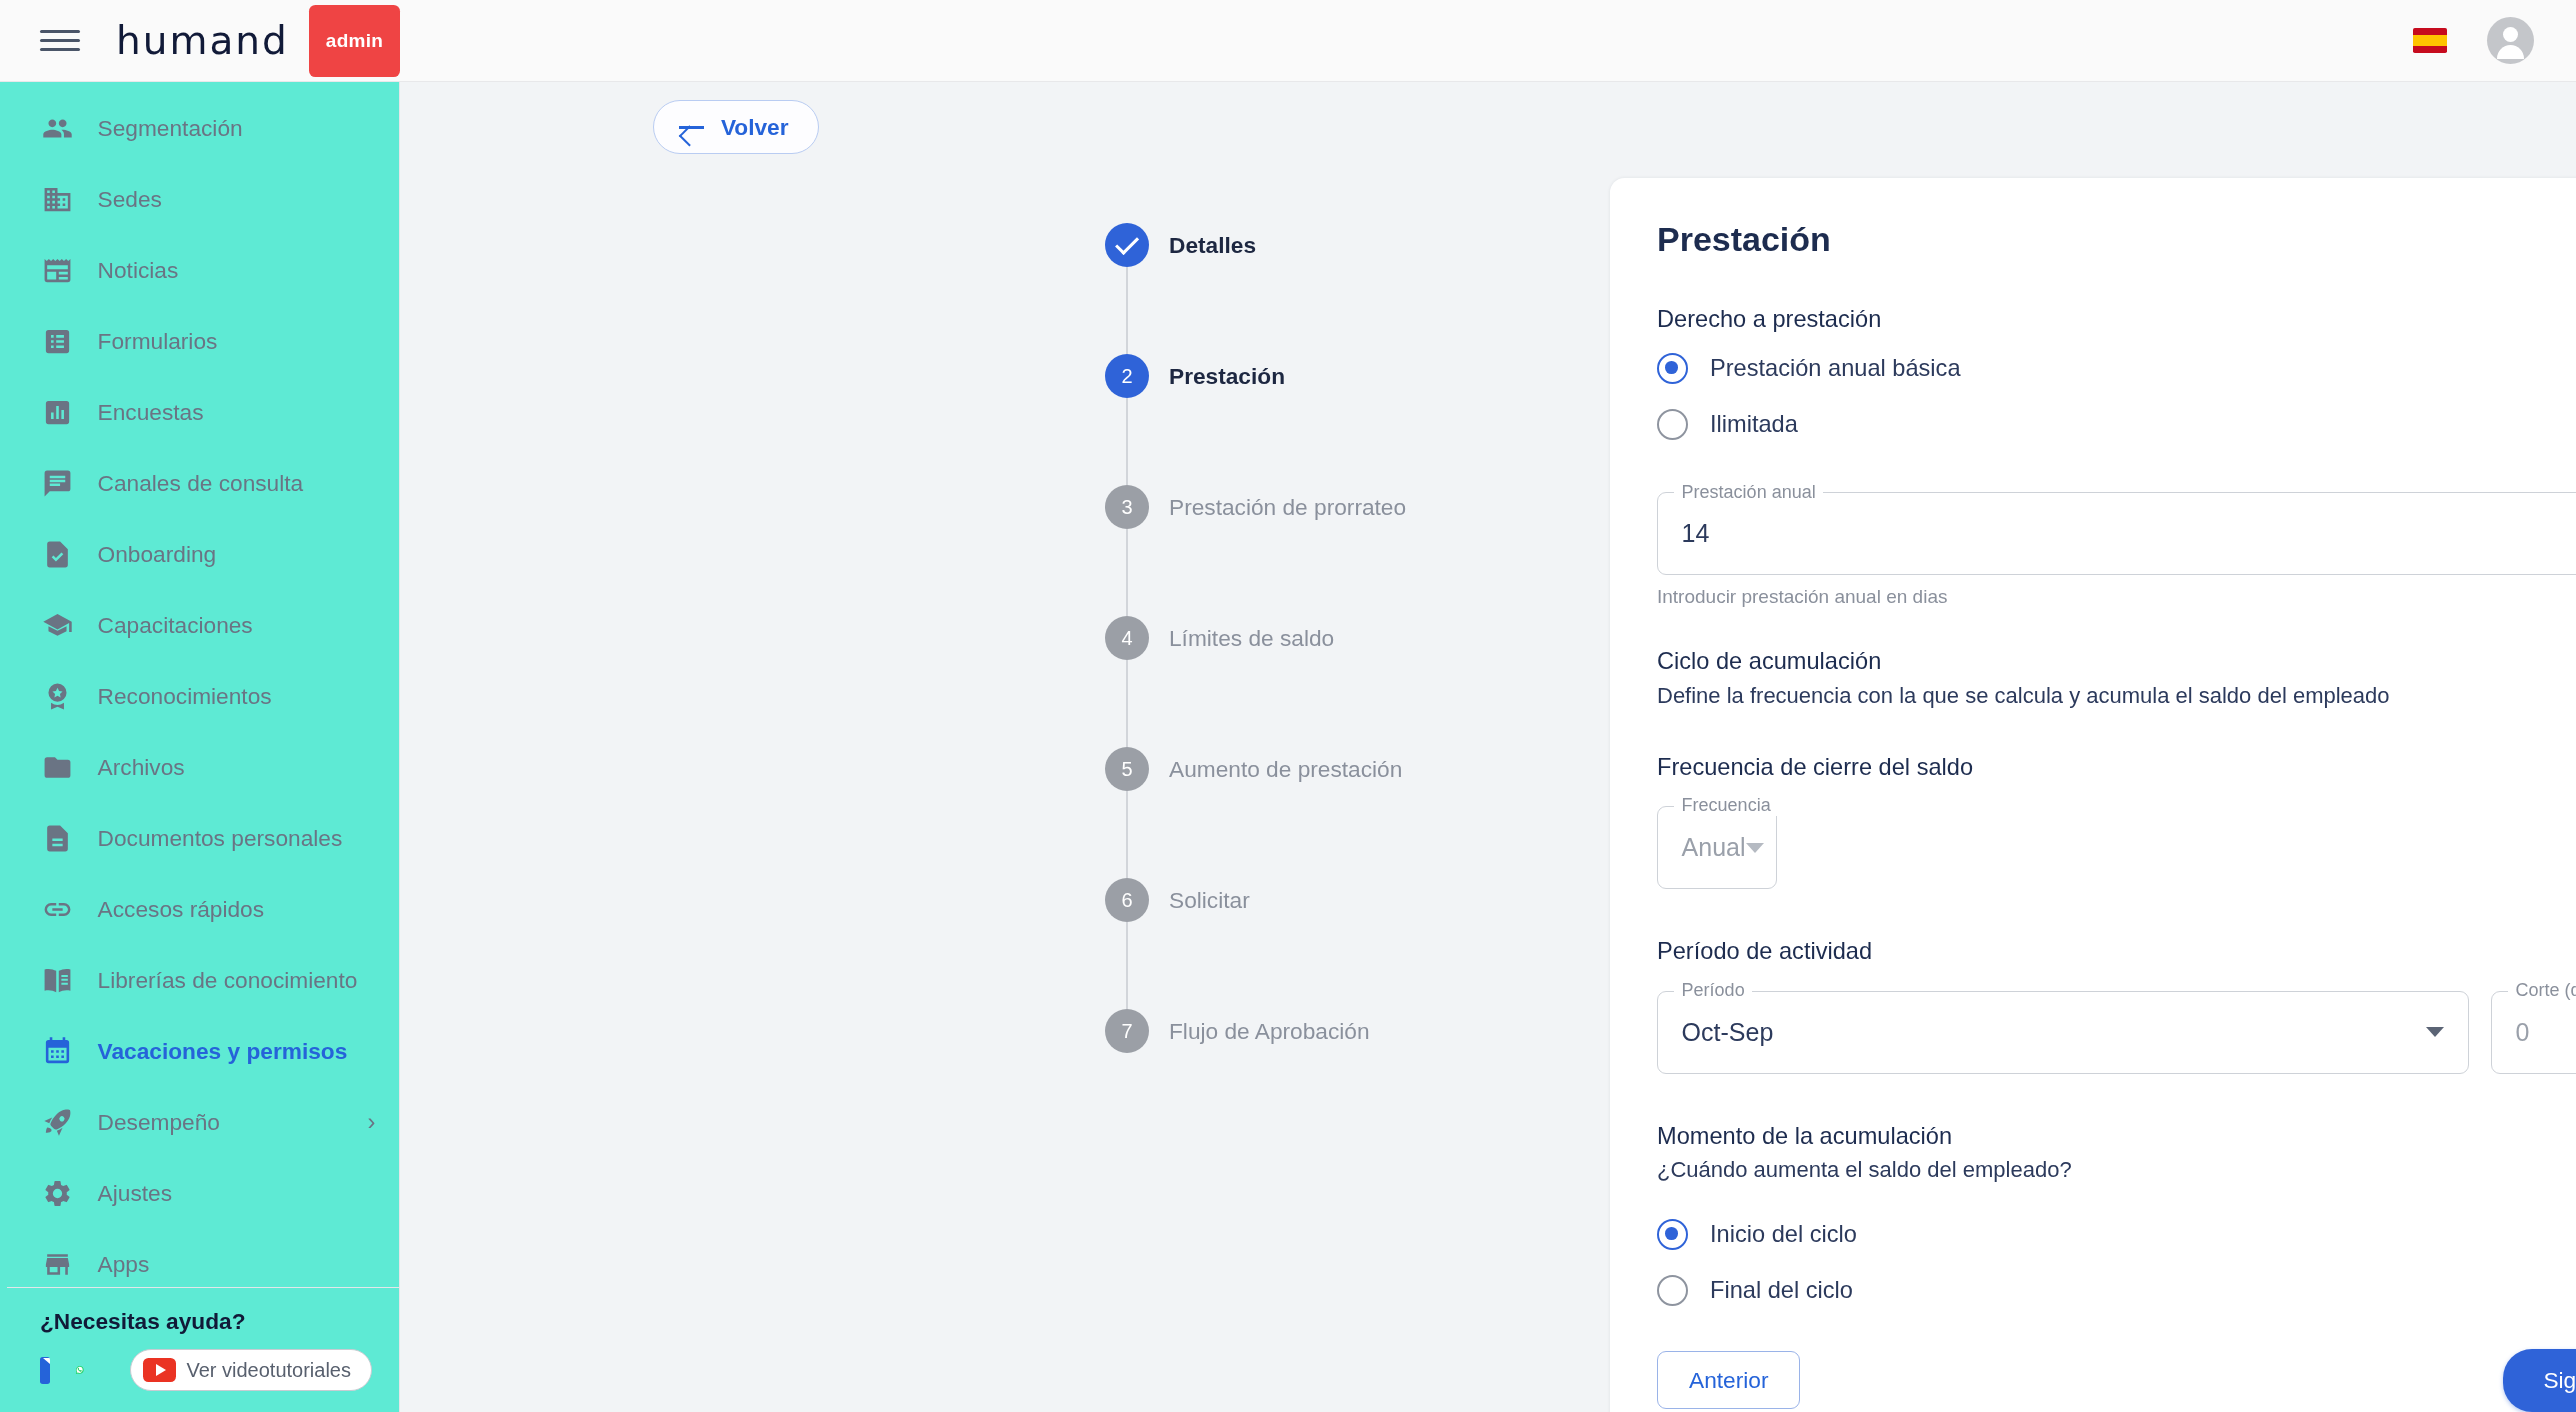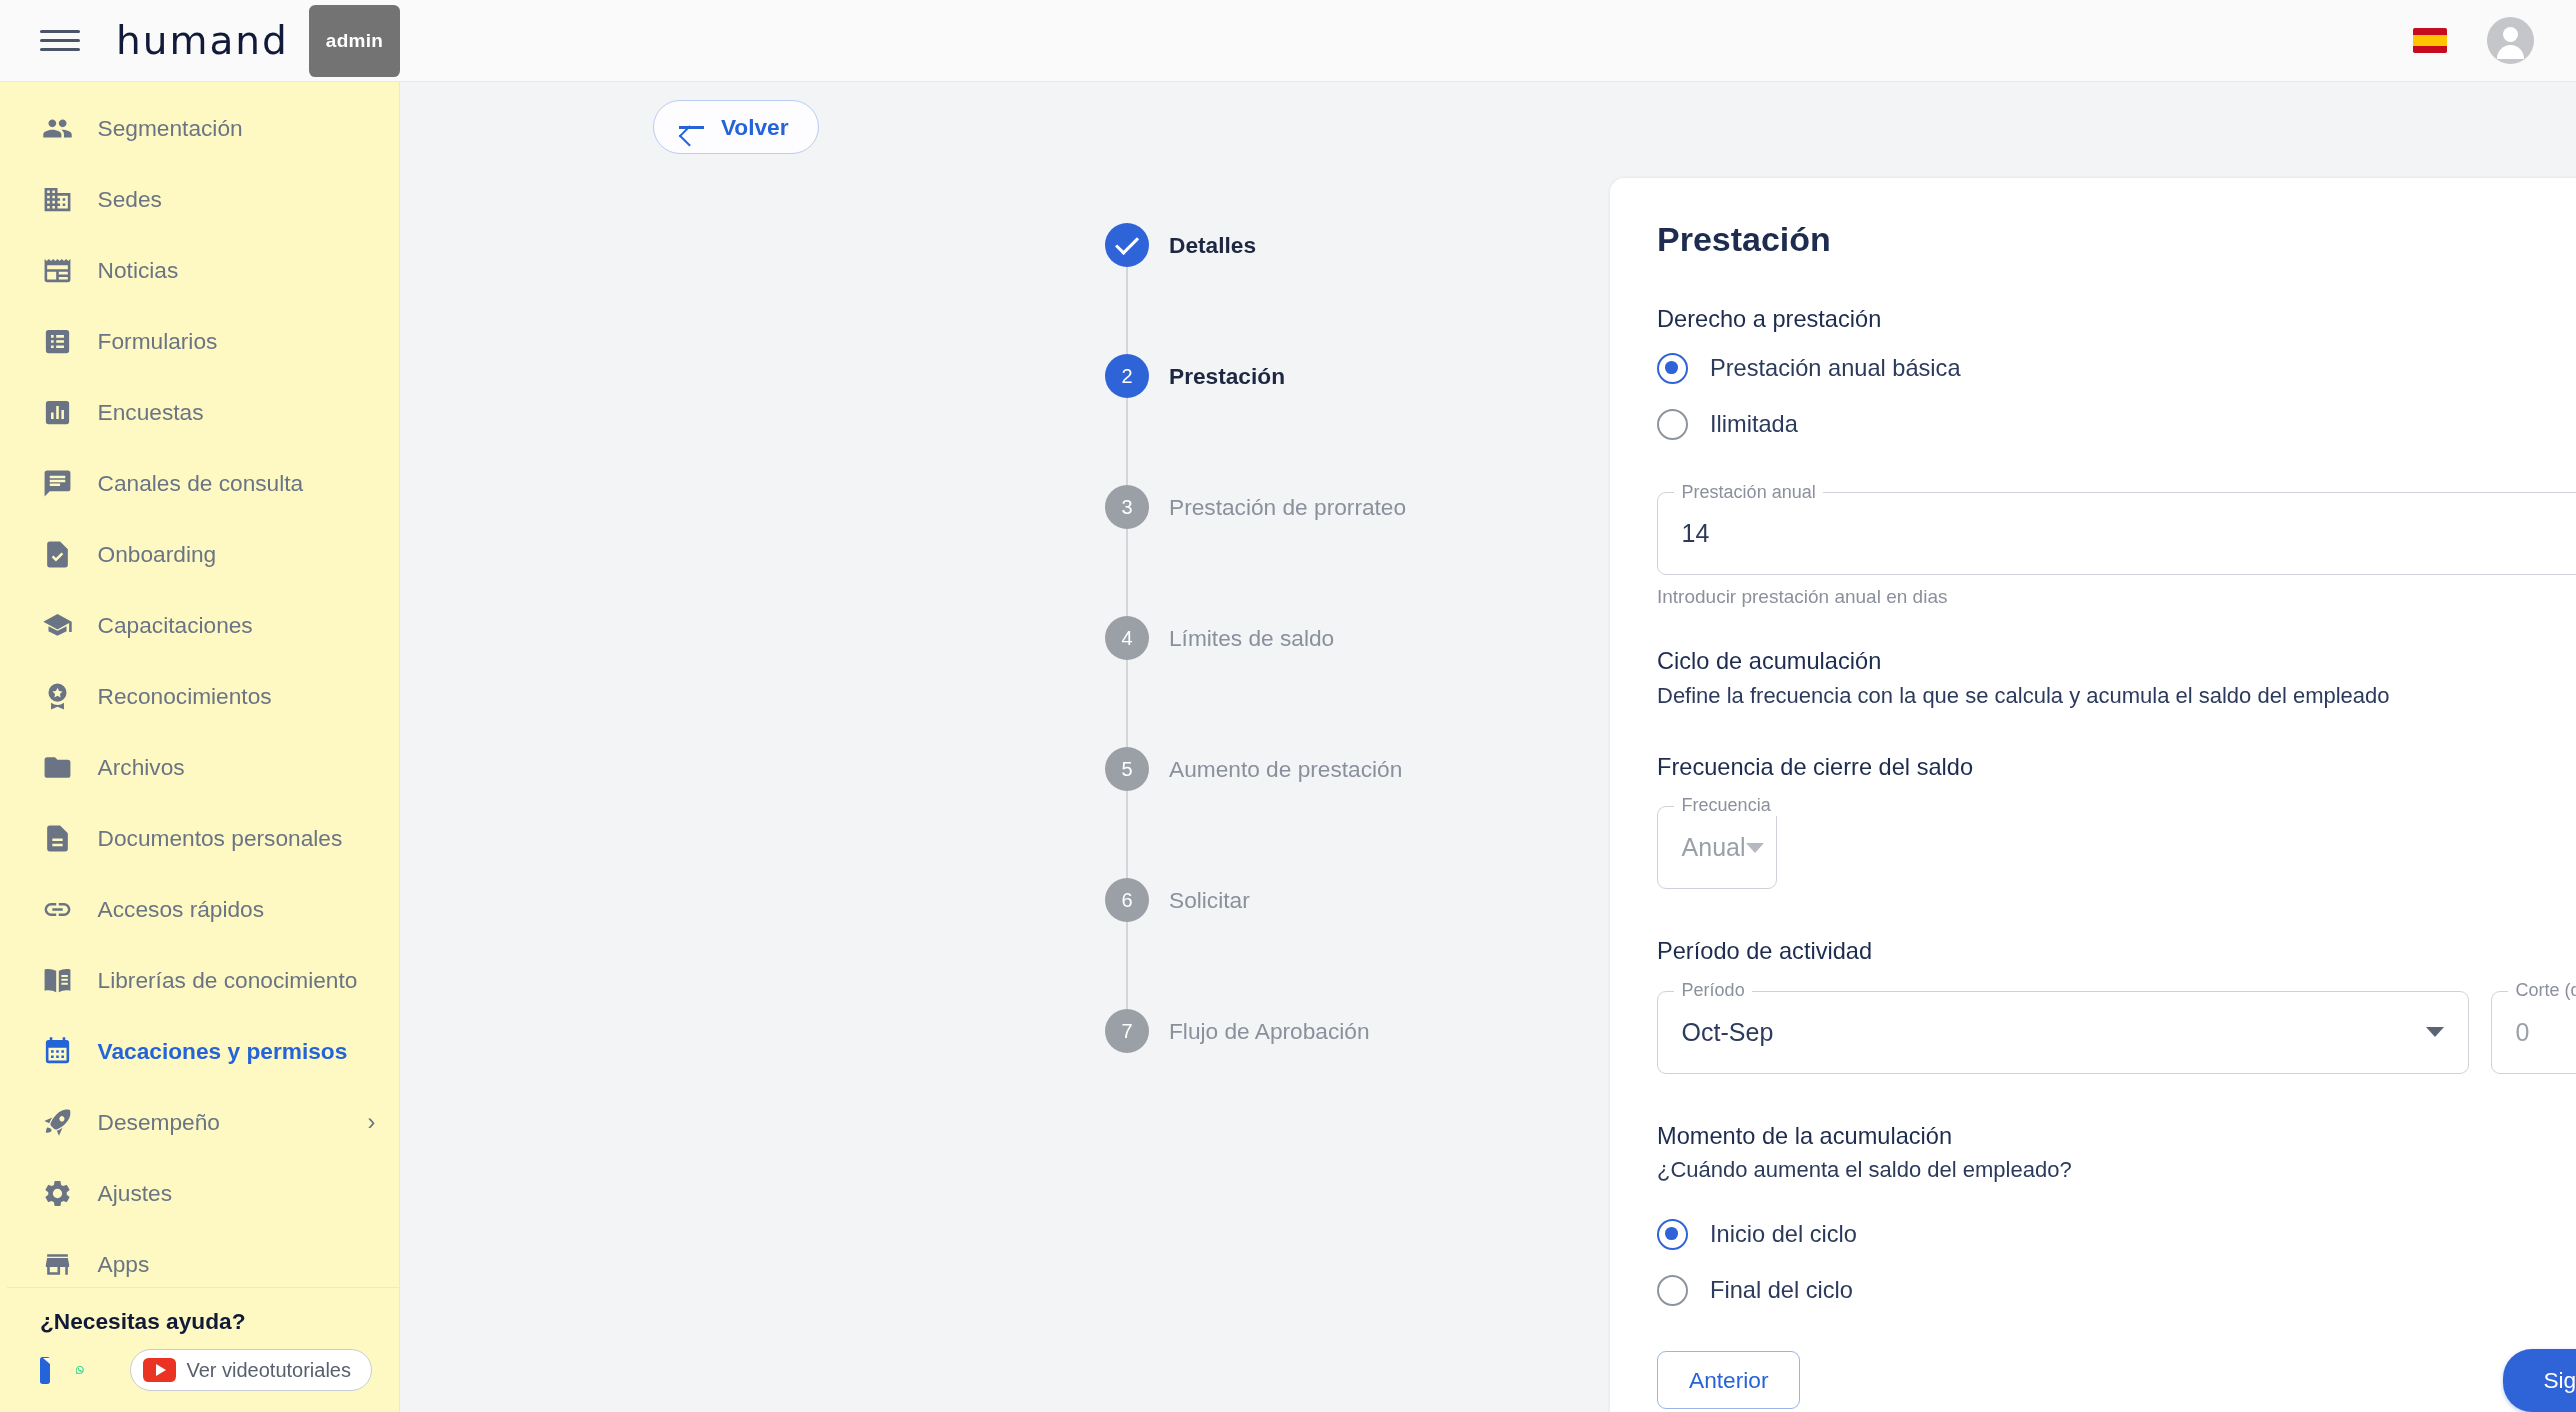--- a/index.html
+++ b/index.html
@@ -24,21 +24,21 @@
     display: flex; flex-direction: column; justify-content: center; gap: 6.3px;
     cursor: pointer;
   }
   .hamburger span { display:block; height: 2.7px; background: #4a5568; border-radius: 1.8px; }
   .brand-wrap { display: flex; align-items: center; gap: 20px; margin-left: 36px; }
   .brand-logo {
     font-size: 39px; letter-spacing: 2px; color: #111a38; font-weight: 400;
     font-family: "DejaVu Sans", sans-serif;
   }
   .brand-badge {
-    background: #737373; color: #fff; font-size: 19px; font-weight: 700;
+    background: #ef4444; color: #fff; font-size: 19px; font-weight: 700;
     padding: 25px 17px; border-radius: 6.3px; letter-spacing: 0.3px;
   }
   .topbar-right {
     margin-left: auto; margin-right: 42px; display: flex; align-items: center; gap: 40px;
   }
   .flag-icon { width: 34px; height: 24.5px; border-radius: 1.8px; overflow: hidden; display:block; cursor:pointer;}
   .flag-icon .band-r { height: 6.3px; background: #c60b1e; }
   .flag-icon .band-y { height: 11.8px; background: #ffc400; }
   .avatar-icon {
     width: 47px; height: 47px; border-radius: 50%; background: #c4c6ca;
@@ -49,21 +49,21 @@
     background: #fff; left: 16px; top: 10px;
   }
   .avatar-icon::after {
     content:""; position: absolute; width: 27px; height: 13.6px; border-radius: 13.6px 13.6px 0 0;
     background: #fff; left: 10px; top: 28px;
   }
 
   
   .sidebar {
     position: absolute; top: 82px; left: 0; width: 400px; height: 1331px;
-    background: #fef9c3; border-right: 0.9px solid #e4e6e9;
+    background: #5eead4; border-right: 0.9px solid #e4e6e9;
     display: flex; flex-direction: column;
   }
   .sidebar-nav { flex: 1; padding-top: 11px; overflow: hidden; }
   .nav-item {
     display: flex; align-items: center; height: 71px; padding-left: 40px; padding-right: 23.6px;
     cursor: pointer; color: #6a7484; font-size: 22.7px;
   }
   .nav-item .nav-icon { width: 34px; height: 34px; flex: 0 0 34px; margin-right: 23.6px;
     display: flex; align-items: center; justify-content: center; }
   .nav-item .nav-icon svg { width: 31px; height: 31px; fill: #6a7484; }

